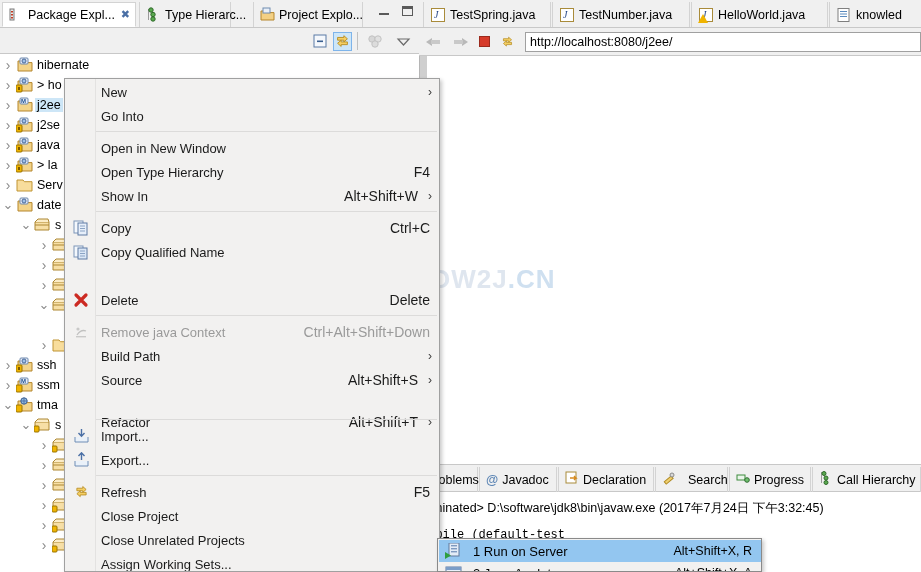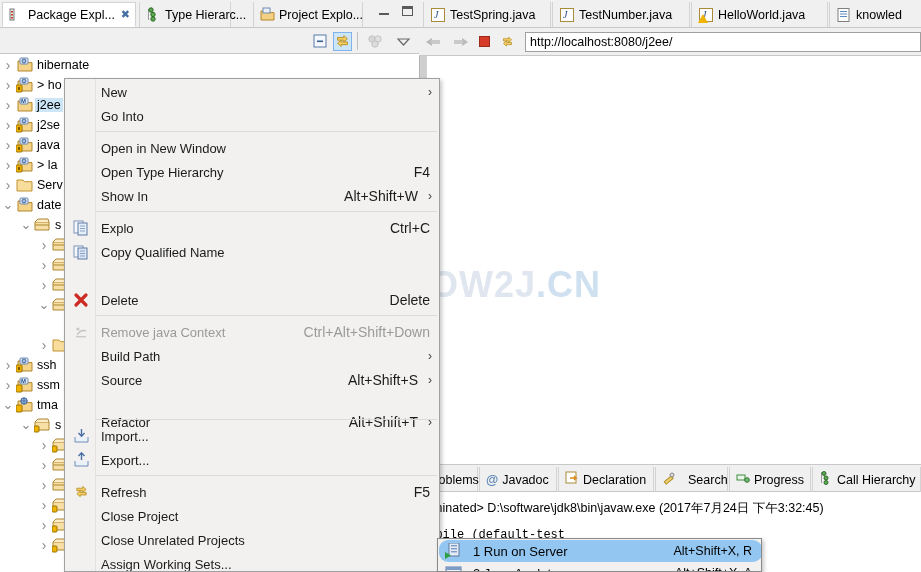--- a/index.html
+++ b/index.html
@@ -113,21 +113,21 @@
   }
   .page-scrollbar { position:absolute; left:0; top:0; width:7px; height:100%; background:#f4f4f4; border-right:1px solid #d6d6d6;}
   .page-scrollbar .thumb{ position:absolute; left:0; top:0; width:7px; height:52px; background:#cfcfcf;}
   .hello {
     position: absolute; left: 14px; top: 14px;
     font-family: "Liberation Serif", serif; font-weight: bold; font-size: 27px;
     color: #1a1a2e;
   }
   .watermark {
     position: absolute; left: 10px; top: 208px;
-    font-size: 36px; font-weight: bold; letter-spacing: 1px;
+    font-size: 26px; font-weight: bold; letter-spacing: 1px;
     font-family: "Liberation Sans", sans-serif;
     color: #dfe6ef;
   }
   .watermark .c { color: #cfe0f0; }
 
   
   .bview-tabbar {
     position: absolute; left: 0; top: 464px; width: 502px; height: 28px;
     background: #f0f0f0; border-top: 1px solid #c8c8c8; border-bottom: 1px solid #c8c8c8;
   }
@@ -161,21 +161,21 @@
   .msep { position: absolute; left: 31px; width: 341px; height: 1px; background: #dcdbda; }
 
   
   #submenu {
     position: absolute; left: 437px; top: 538px; width: 325px; height: 34px;
     background: #f2f1f0; border: 1px solid #8a8a8a;
     box-shadow: 2px 2px 4px rgba(0,0,0,.22); overflow: hidden;
   }
   #submenu .sgutter { position:absolute; left:0; top:0; width:30px; height:100%; background:#f2f1f0;}
   .sitem { position: absolute; left: 1px; width: 323px; height: 22px; display:flex; align-items:center; font-size:13px;}
-  .sitem.hl { background: #93c6f0; border-radius: 9px; }
+  .sitem.hl { background: #93c6f0; }
   .si-icon { position:absolute; left:6px; top:3px; width:17px; height:16px;}
   .si-label{ position:absolute; left:34px;}
   .si-accel{ position:absolute; right:10px; font-size:12.5px;}
 </style>
 </head>
 <body>
 
 <div id="app">
 
   <div id="left-pane">
@@ -652,21 +652,21 @@
         <span class="mi-accel">Alt+Shift+W</span>
         <span class="mi-arrow">›</span>
       </div>
       <div class="msep" style="top: 132px;"></div>
       <div class="mitem" style="top: 137px;">
         <span class="mi-icon"><svg width="17" height="16" viewBox="0 0 17 16">
             <rect x="1" y="1" width="9" height="12" fill="#f4f8fd" stroke="#7d96b8"></rect>
             <rect x="5" y="3" width="9" height="12" fill="#e7effa" stroke="#5e7ba3"></rect>
             <path d="M7 6 h5 M7 8.5 h5 M7 11 h5" stroke="#8aa3c4"></path>
           </svg></span>
-        <span class="mi-label">Explo</span>
+        <span class="mi-label">Copy</span>
         <span class="mi-accel" style="right: 10px;">Ctrl+C</span>
       </div>
       <div class="mitem" style="top: 161px;">
         <span class="mi-icon"><svg width="17" height="16" viewBox="0 0 17 16">
             <rect x="1" y="2" width="9" height="11" fill="#f4f8fd" stroke="#7d96b8"></rect>
             <rect x="5" y="4" width="9" height="11" fill="#dbe7f6" stroke="#5e7ba3"></rect>
             <path d="M7 7 h5 M7 9.5 h5 M7 12 h5" stroke="#8aa3c4"></path>
           </svg></span>
         <span class="mi-label">Copy Qualified Name</span>
       </div>

